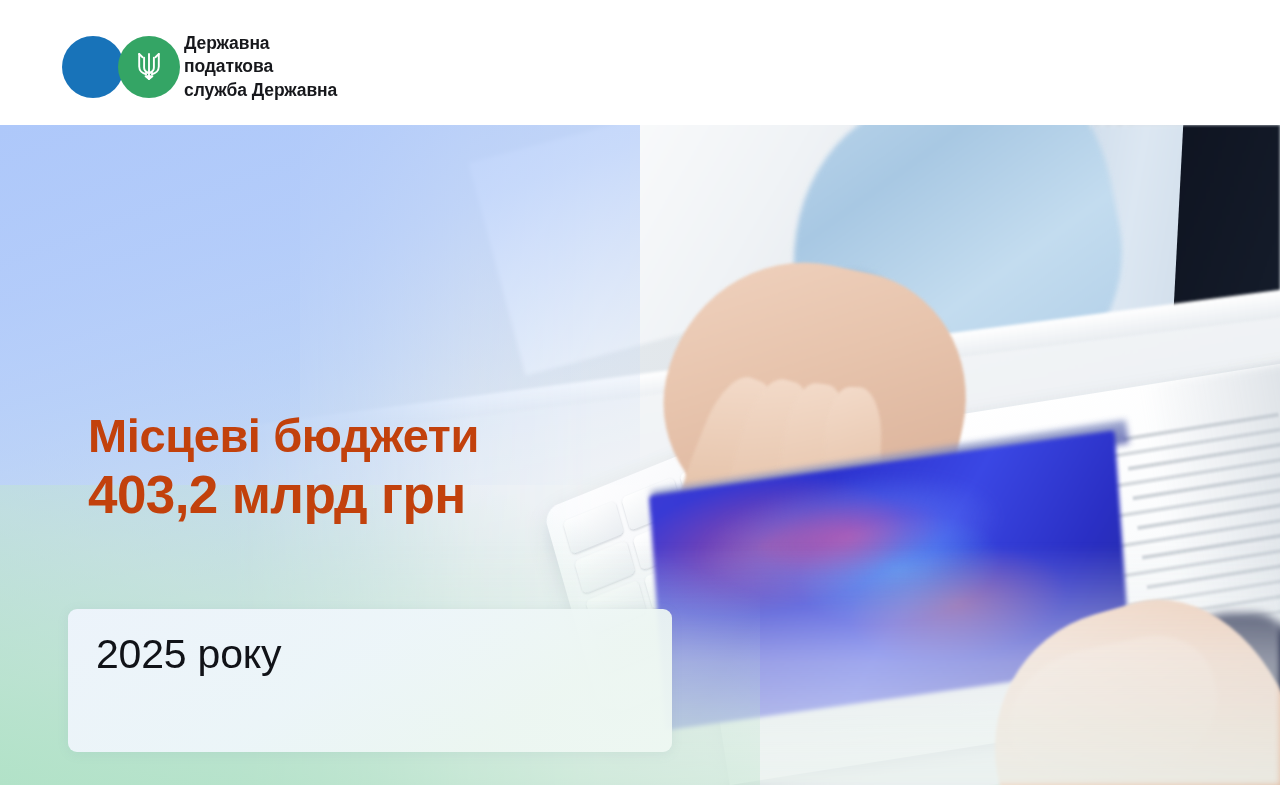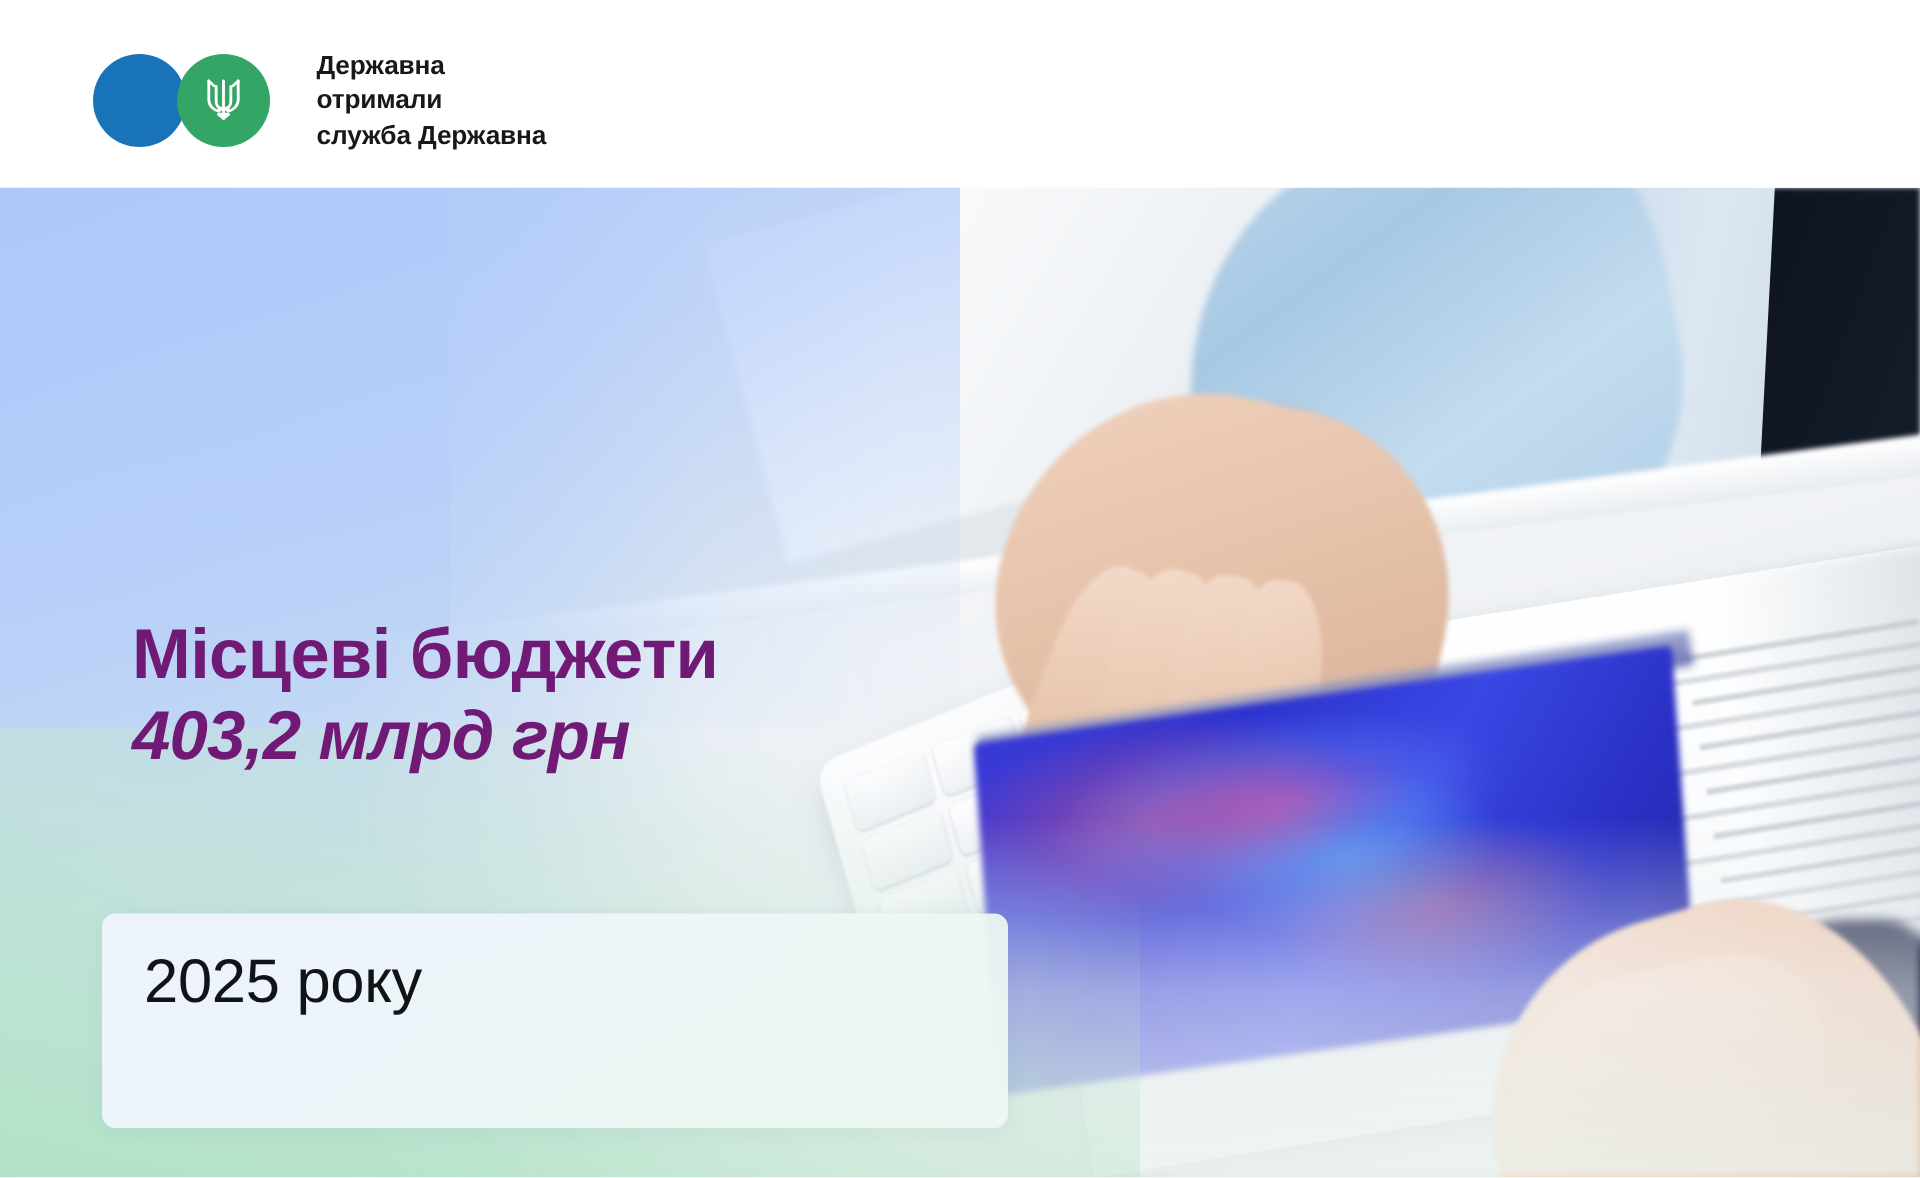--- a/index.html
+++ b/index.html
@@ -61,21 +61,21 @@
     height: 62px;
     border-radius: 50%;
     background: #34a565;
     display: flex;
     align-items: center;
     justify-content: center;
   }
   .circle-green svg { display: block; }
 
   .logo-text {
-    margin-left: 31px;
+    margin-left: 4px;
     font-size: 17.5px;
     font-weight: bold;
     line-height: 1.33;
     color: #17181c;
     letter-spacing: -0.1px;
     white-space: nowrap;
   }
   .logo-text .ln { display: block; }
 
   
@@ -369,32 +369,31 @@
     left: 0; top: 0; width: 640px; height: 360px;
     background: linear-gradient(160deg, rgba(174,200,250,0.95) 0%, rgba(182,206,250,0.72) 42%, rgba(196,216,247,0.25) 78%, rgba(210,226,245,0) 100%);
   }
 
   
   .headline {
     position: absolute;
     left: 88px;
     top: 284px;
     z-index: 40;
-    color: #701a75;
+    color: #c2410c;
     font-size: 47px;
     font-weight: bold;
     line-height: 1.17;
     letter-spacing: -0.4px;
     white-space: nowrap;
   }
   .headline .hl-line { display: block; }
   .headline .hl-amount {
-    font-size: 46px;
+    font-size: 53px;
     letter-spacing: -0.6px;
-    font-style: italic;
   }
 
   .subtitle-card {
     position: absolute;
     left: 68px;
     top: 484px;
     width: 604px;
     height: 143px;
     z-index: 40;
     border-radius: 9px;
@@ -436,21 +435,21 @@
                 <path d="M5.2 4 L8.6 7.2 M24.8 4 L21.4 7.2"></path>
                 <path d="M11.9 22.9 L18.1 22.9"></path>
                 <path d="M12.8 26.1 L17.2 26.1"></path>
               </g>
             </svg>
           </span>
         </div>
       </div>
       <div class="logo-text">
         <span class="ln">Державна</span>
-        <span class="ln">отримали</span>
+        <span class="ln">податкова</span>
         <span class="ln">служба Державна</span>
       </div>
     </div>
   </div>
 
   <div class="stage">
 
     <div class="bg-gradient"></div>
 
     <div class="photo">

